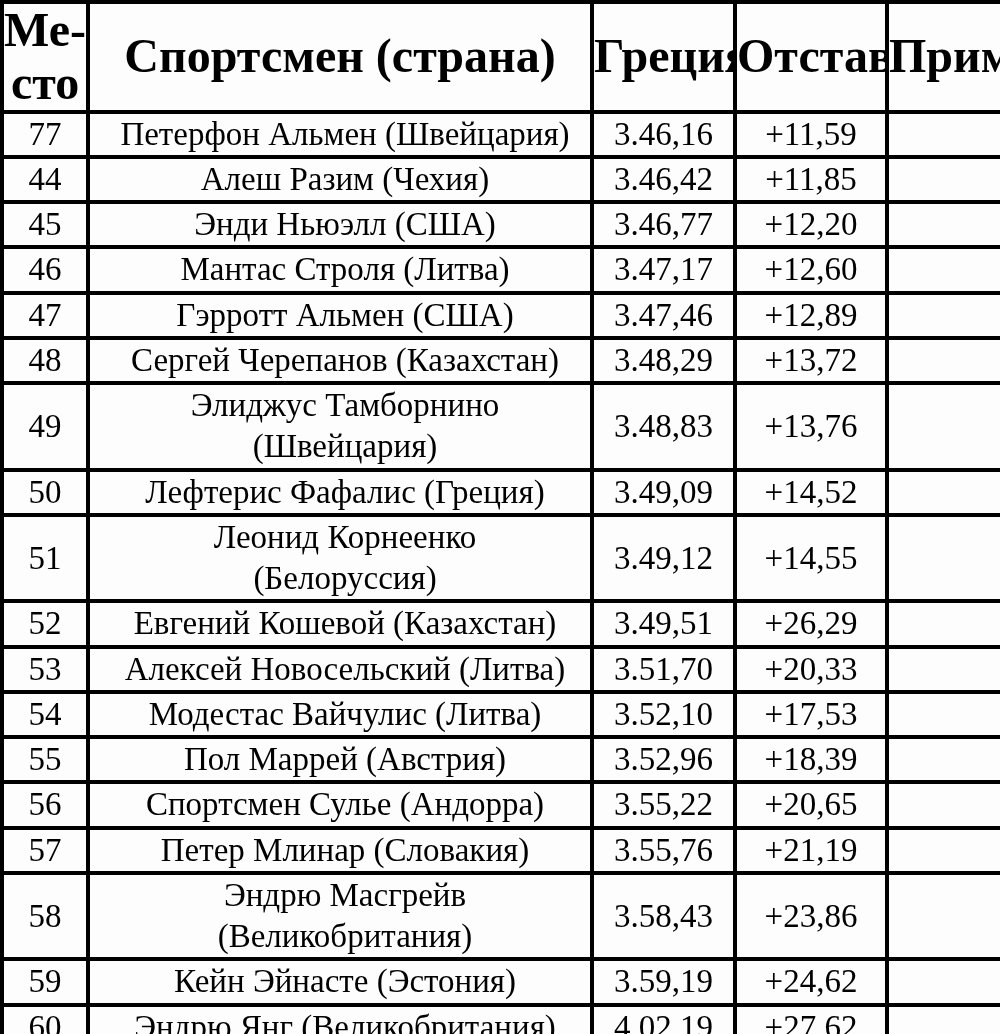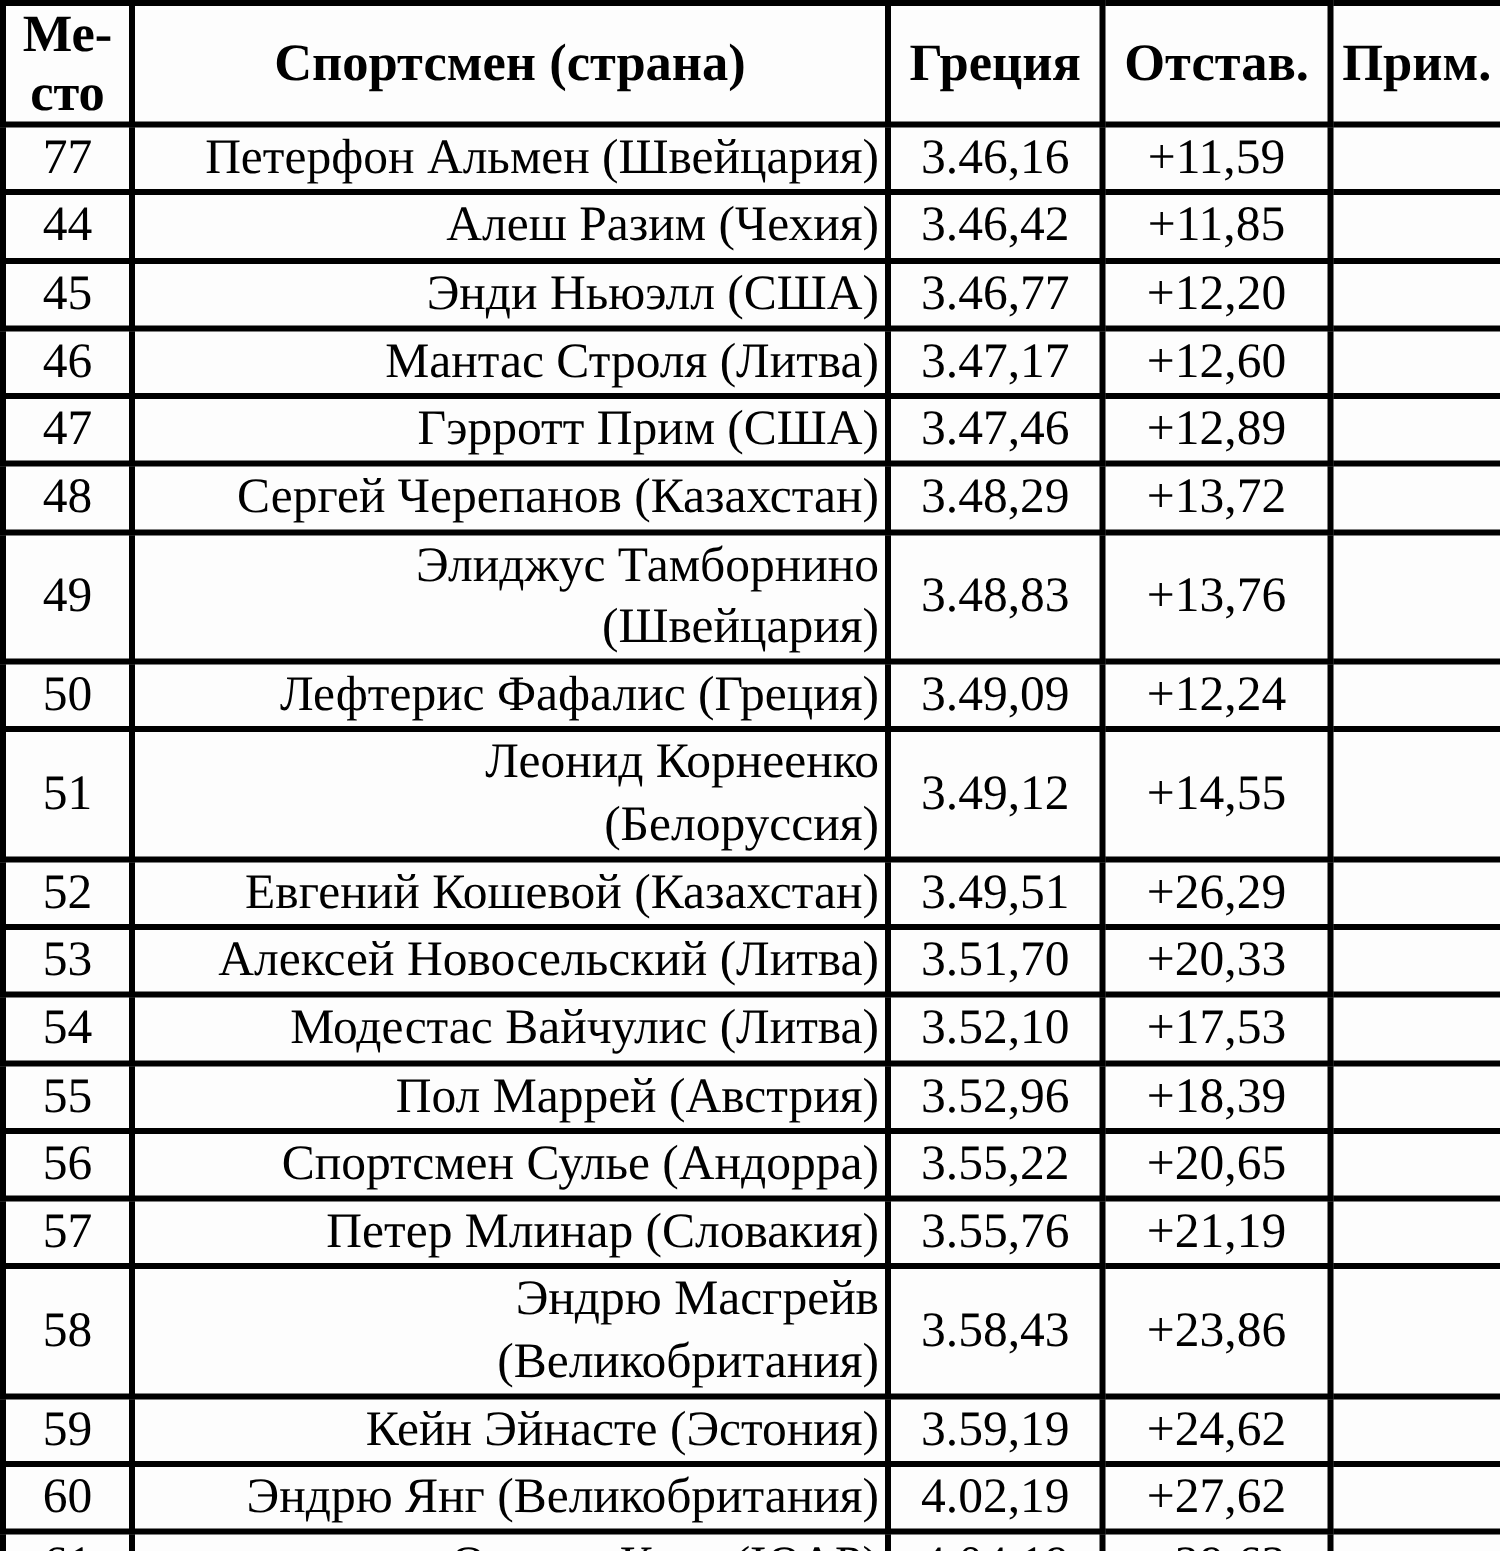--- a/index.html
+++ b/index.html
@@ -25,39 +25,39 @@
   }
   
   col.w-place   { width: 86px;  }
   col.w-athlete { width: 504px; }
   col.w-time    { width: 143px; }
   col.w-gap     { width: 152px; }
   col.w-note    { width: 115px; }
 
   thead th {
     font-weight: bold;
-    font-size: 35px;
+    font-size: 48px;
     text-align: center;
     vertical-align: middle;
     height: 74px;
     line-height: 1.1;
     white-space: pre-line;
   }
   tbody tr      { height: 37px; }
   tbody tr.tall { height: 80px; }
 
   td {
     font-size: 33px;
     vertical-align: middle;
   }
   .c-place, .c-time, .c-gap, .c-note {
     text-align: center;
   }
   .c-athlete {
-    text-align: right;
+    text-align: center;
     padding-left: 14px;
     padding-right: 4px;
     white-space: pre-line;
     line-height: 1.25;
   }
 </style>
 </head>
 <body>
 
 <table>
@@ -102,21 +102,21 @@
   </tr>
       <tr>
     <td class="c-place">46</td>
     <td class="c-athlete">Мантас Строля (Литва)</td>
     <td class="c-time">3.47,17</td>
     <td class="c-gap">+12,60</td>
     <td class="c-note"></td>
   </tr>
       <tr>
     <td class="c-place">47</td>
-    <td class="c-athlete">Гэрротт Прим (США)</td>
+    <td class="c-athlete">Гэрротт Альмен (США)</td>
     <td class="c-time">3.47,46</td>
     <td class="c-gap">+12,89</td>
     <td class="c-note"></td>
   </tr>
       <tr>
     <td class="c-place">48</td>
     <td class="c-athlete">Сергей Черепанов (Казахстан)</td>
     <td class="c-time">3.48,29</td>
     <td class="c-gap">+13,72</td>
     <td class="c-note"></td>
@@ -126,21 +126,21 @@
     <td class="c-athlete">Элиджус Тамборнино
 (Швейцария)</td>
     <td class="c-time">3.48,83</td>
     <td class="c-gap">+13,76</td>
     <td class="c-note"></td>
   </tr>
       <tr>
     <td class="c-place">50</td>
     <td class="c-athlete">Лефтерис Фафалис (Греция)</td>
     <td class="c-time">3.49,09</td>
-    <td class="c-gap">+12,24</td>
+    <td class="c-gap">+14,52</td>
     <td class="c-note"></td>
   </tr>
       <tr class="tall">
     <td class="c-place">51</td>
     <td class="c-athlete">Леонид Корнеенко
 (Белоруссия)</td>
     <td class="c-time">3.49,12</td>
     <td class="c-gap">+14,55</td>
     <td class="c-note"></td>
   </tr>

